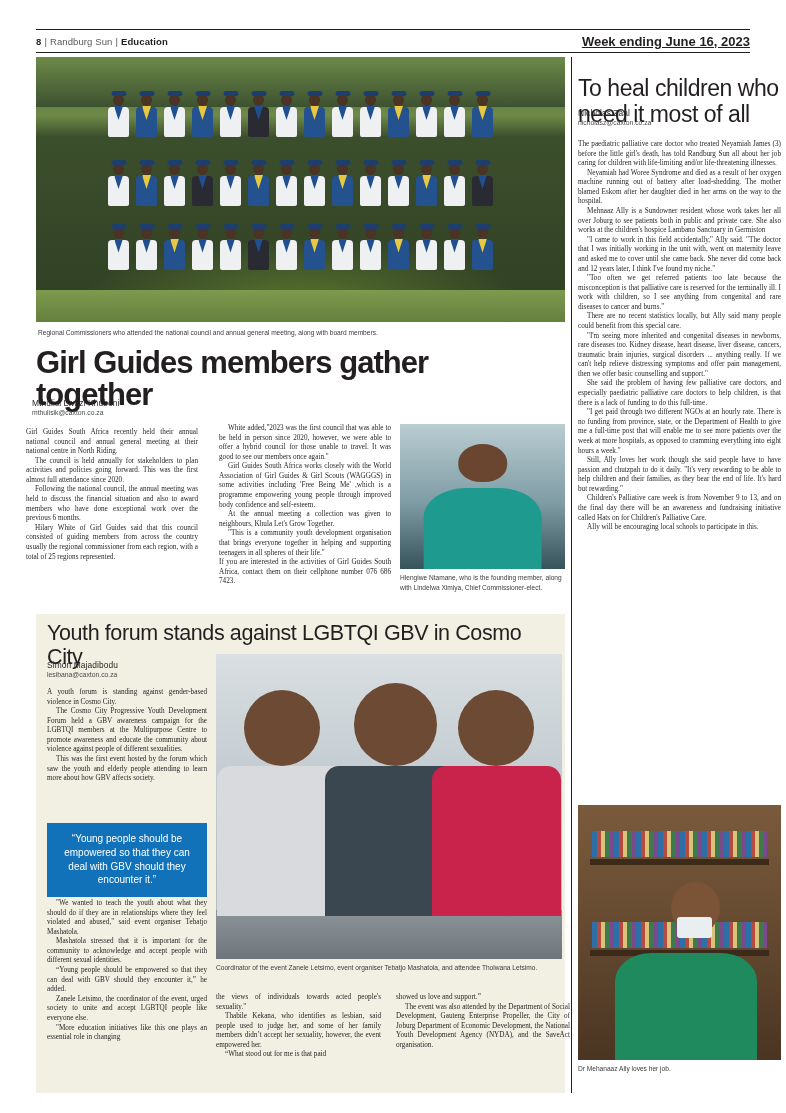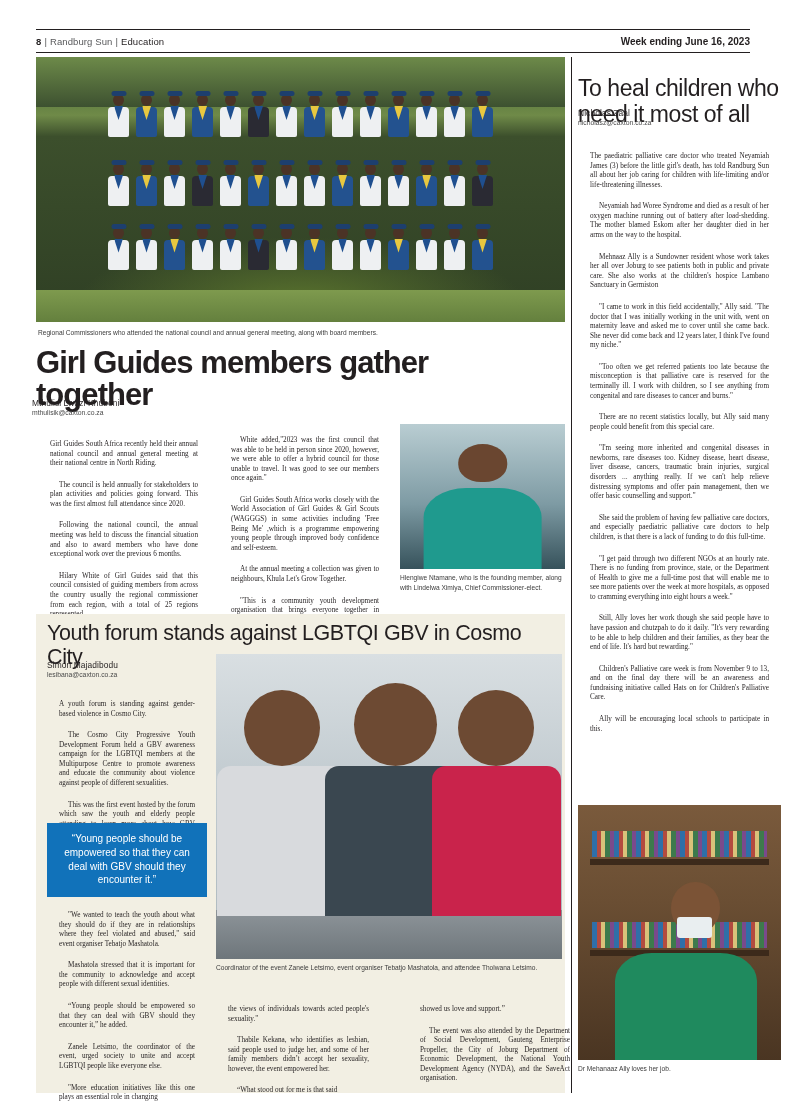--- a/index.html
+++ b/index.html
@@ -21,40 +21,40 @@
     display:flex;align-items:center;justify-content:space-between;
   }
   .masthead-left{
     font-family:"Liberation Sans", sans-serif;
     font-size:9.5px;font-weight:bold;letter-spacing:.1px;color:#231f20;
     display:flex;align-items:baseline;gap:3px;
   }
   .masthead-left .pg{font-weight:bold;}
   .masthead-left .sep{font-weight:normal;color:#58595b;}
   .masthead-left .pub{font-weight:normal;color:#58595b;}
-  .masthead-left .sec{font-weight:normal;}
+  .masthead-left .sec{font-weight:bold;}
   .masthead-right{
     font-family:"Liberation Sans", sans-serif;
-    font-size:10px;font-weight:bold;color:#231f20;
+    font-size:13px;font-weight:bold;color:#231f20;text-decoration:underline;
   }
 
   
   .photo{position:absolute;overflow:hidden;background:#cfcfcf;}
   .caption{
     position:absolute;
     font-family:"Liberation Sans", sans-serif;
     font-size:6.6px;line-height:1.55;color:#3b3b3b;
   }
   .body-col{
     position:absolute;
     font-family:"Liberation Serif", serif;
     font-size:7.2px;line-height:1.33;
     text-align:justify;color:#231f20;
   }
-  .body-col p{margin:12px;text-indent:9px;}
+  .body-col p{margin:0;text-indent:9px;}
   .body-col p.noindent{text-indent:0;}
   .byline{
     position:absolute;
     font-family:"Liberation Sans", sans-serif;
     color:#231f20;
   }
   .byline .name{font-size:8.4px;display:block;letter-spacing:.1px;}
   .byline .mail{font-size:6.8px;display:block;color:#4a4a4a;margin-top:1px;}
 
   
@@ -64,21 +64,21 @@
     position:absolute;left:36px;top:346px;width:529px;
     font-family:"Liberation Sans", sans-serif;
     font-weight:bold;
     font-size:32px;
     line-height:1.0;
     letter-spacing:-1.0px;
     color:#231f20;
     transform:scaleX(.97);transform-origin:left center;
   }
   #byline-guides{left:32px;top:398px;width:175px;}
-  #g-col1{left:38px;top:428px;width:172px;}
+  #g-col1{left:26px;top:428px;width:172px;}
   #g-col2{left:219px;top:424px;width:172px;}
   #photo-hlengiwe{left:400px;top:424px;width:165px;height:145px;}
   #caption-hlengiwe{left:400px;top:573px;width:165px;}
 
   
   .tint{
     position:absolute;left:36px;top:614px;width:529px;height:479px;
     background:#f2efe3;
   }
   .headline-sans{
@@ -93,21 +93,21 @@
     position:absolute;left:47px;top:823px;width:160px;
     background:#1172ba;color:#ffffff;
     font-family:"Liberation Sans", sans-serif;
     font-size:10px;line-height:1.38;text-align:center;
     padding:9px 8px 10px 8px;box-sizing:border-box;
   }
   #l-col1b{left:47px;top:899px;width:160px;}
   #photo-cosmo{left:216px;top:654px;width:346px;height:305px;}
   #caption-cosmo{left:216px;top:963px;width:346px;}
   #l-col2{left:216px;top:993px;width:165px;}
-  #l-col3{left:408px;top:993px;width:174px;font-family:Liberation Serif, serif;}
+  #l-col3{left:396px;top:993px;width:174px;font-family:Liberation Serif, serif;}
 
   
   .rail-rule{
     position:absolute;left:571px;top:57px;width:0;height:1036px;
     border-left:1px solid #231f20;
   }
   .headline-right{
     position:absolute;left:578px;top:76px;width:203px;
     font-family:"Liberation Sans", sans-serif;
     font-size:23px;line-height:1.12;color:#231f20;letter-spacing:-.45px;
@@ -517,21 +517,21 @@
     <div class="p" style="left:70%;width:22%;">
       <div class="hd"></div>
         <div class="bd" style="background:#c9234b;"></div>
     </div>
   </div>
   <div class="caption" id="caption-cosmo">Coordinator of the event Zanele Letsimo, event organiser Tebatjo Mashatola, and attendee Tholwana Letsimo.</div>
 
   <div class="body-col" id="l-col2">
     <p class="noindent">the views of individuals towards acted people's sexuality."</p>
     <p>Thabile Kekana, who identifies as lesbian, said people used to judge her, and some of her family members didn’t accept her sexuality, however, the event empowered her.</p>
-    <p>“What stood out for me is that said</p>
+    <p>“What stood out for me is that paid</p>
   </div>
 
   <div class="body-col" id="l-col3">
     <p class="noindent">showed us love and support.”</p>
     <p>The event was also attended by the Department of Social Development, Gauteng Enterprise Propeller, the City of Joburg Department of Economic Development, the National Youth Development Agency (NYDA), and the SaveAct organisation.</p>
   </div>
 
   <div class="rail-rule"></div>
 
   <div class="headline-right">To heal children who need it most of all</div>

